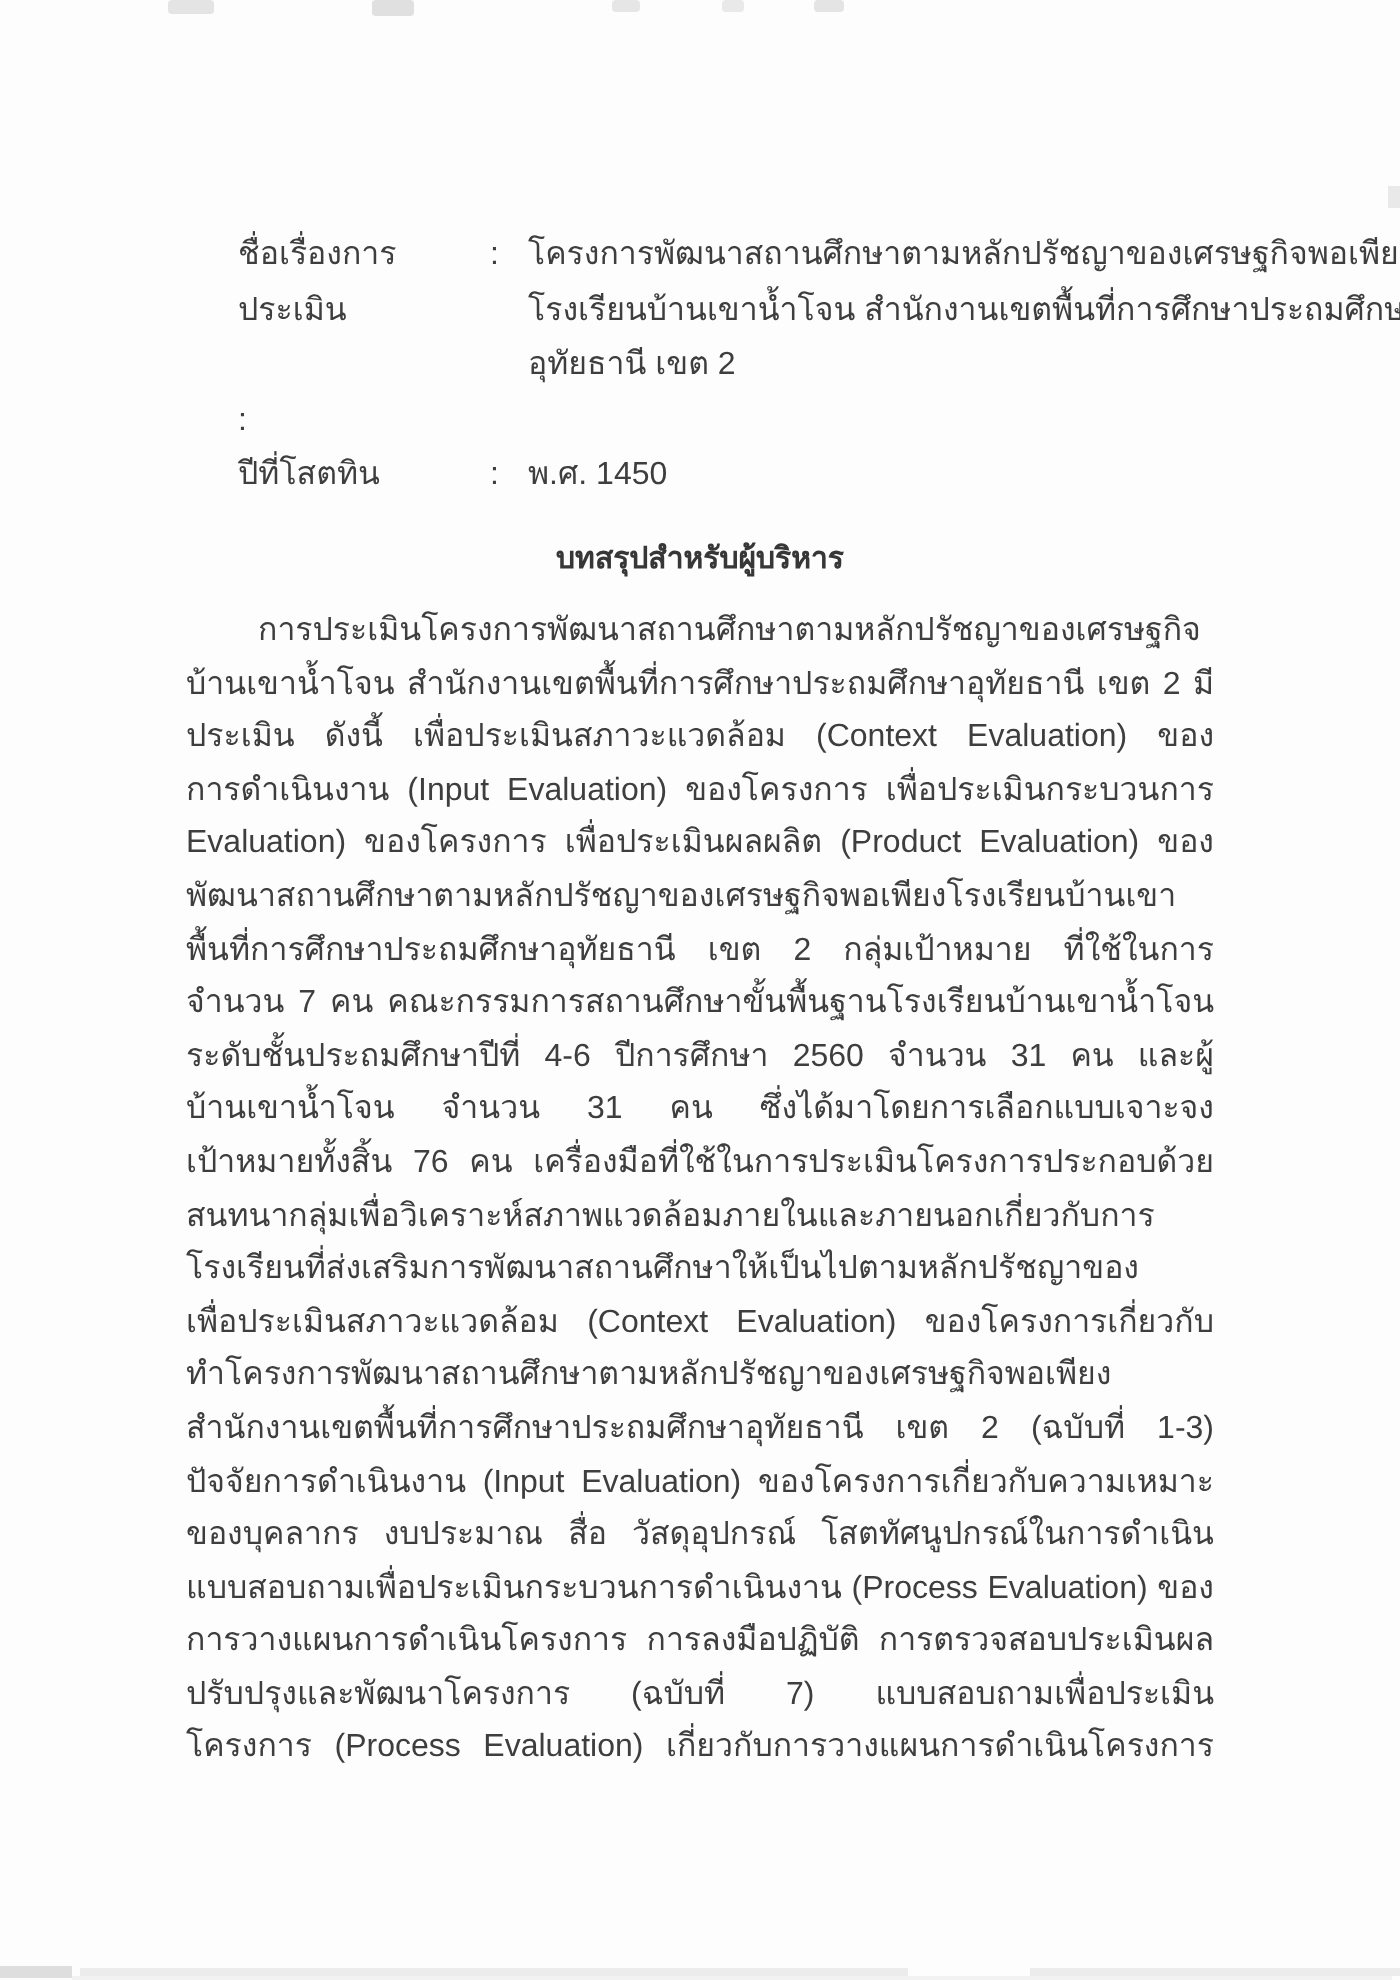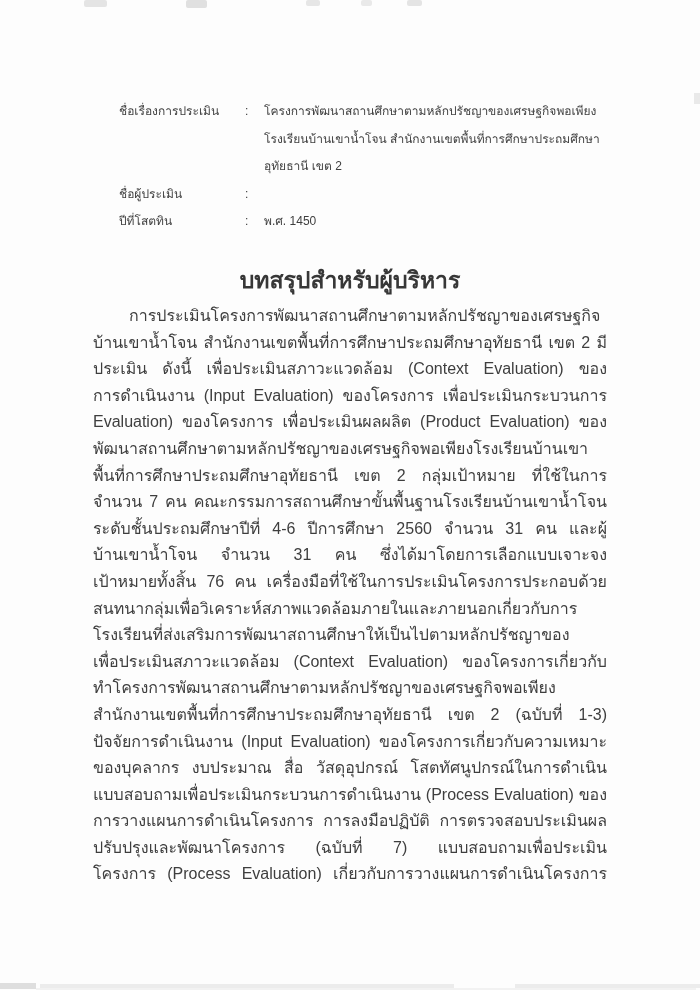--- a/index.html
+++ b/index.html
@@ -10,40 +10,40 @@
     background: #fdfdfd;
     font-family: "Liberation Sans", sans-serif;
     color: #3e3e3e;
     overflow: hidden;
   }
 
   
   .meta {
     position: absolute;
     left: 119px;
-    top: 98px;
+    top: 114px;
     width: 500px;
-    font-size: 12px;
+    font-size: 16px;
     line-height: 27.5px;
   }
   .meta-row { display: flex; align-items: flex-start; }
   .meta-label { width: 126px; flex: none; }
   .meta-colon { width: 19px; flex: none; text-align: left; }
   .meta-value { flex: 1; }
   .meta-value-line { white-space: nowrap; }
 
   
   .heading {
     position: absolute;
     left: 93px;
     top: 266px;
     width: 514px;
     text-align: center;
     font-weight: bold;
-    font-size: 23px;
+    font-size: 15px;
     color: #373737;
     line-height: 28px;
   }
 
   
   .bodytext {
     position: absolute;
     left: 93px;
     top: 303px;
     width: 514px;
@@ -91,21 +91,20 @@
     <div class="meta-row">
       <div class="meta-label">ชื่อเรื่องการประเมิน</div>
       <div class="meta-colon">:</div>
       <div class="meta-value">
         <div class="meta-value-line">โครงการพัฒนาสถานศึกษาตามหลักปรัชญาของเศรษฐกิจพอเพียง</div>
         <div class="meta-value-line">โรงเรียนบ้านเขาน้ำโจน สำนักงานเขตพื้นที่การศึกษาประถมศึกษา</div>
         <div class="meta-value-line">อุทัยธานี เขต 2</div>
       </div>
     </div>
     <div class="meta-row">
-      <div class="meta-label">ชื่อผู้ประเมิน</div>
       <div class="meta-colon">:</div>
     </div>
     <div class="meta-row">
       <div class="meta-label">ปีที่โสตทิน</div>
       <div class="meta-colon">:</div>
       <div class="meta-value">
         <div class="meta-value-line">พ.ศ. 1450</div>
       </div>
     </div>
   </div>

